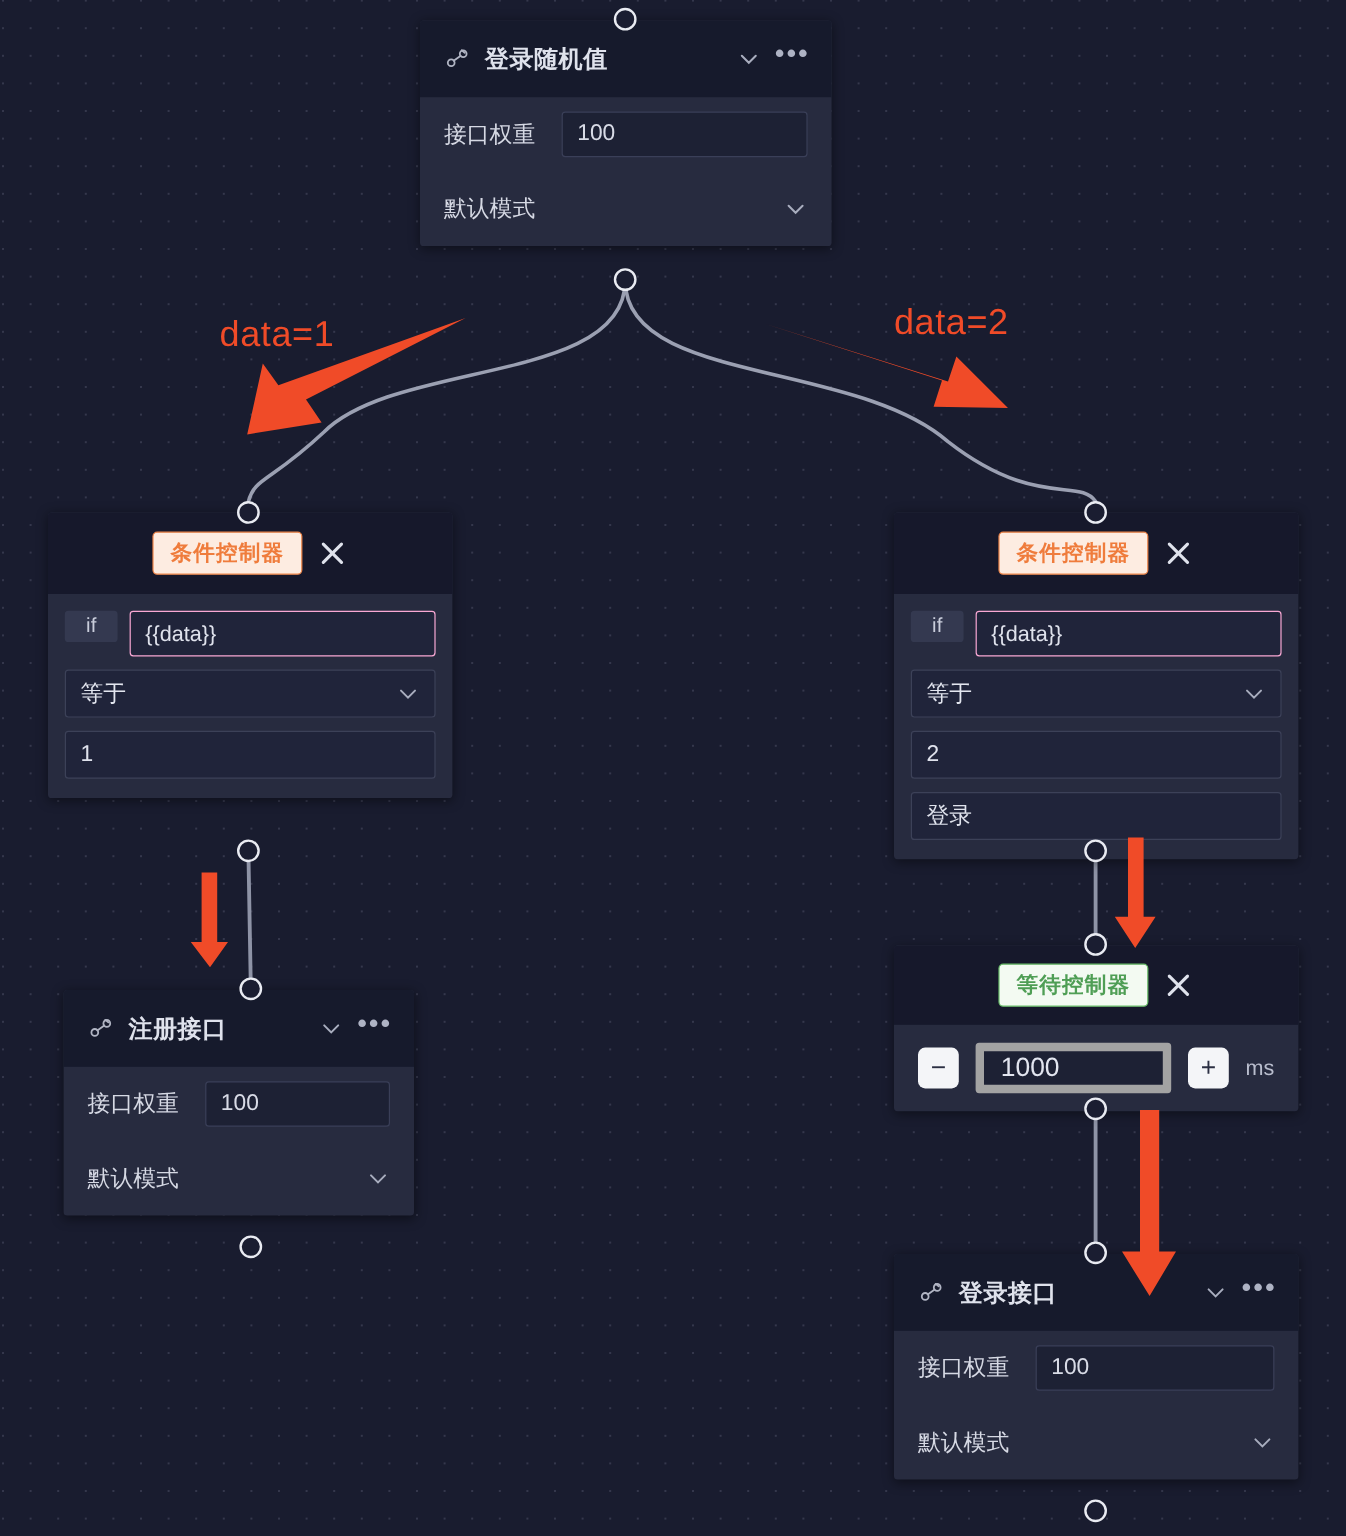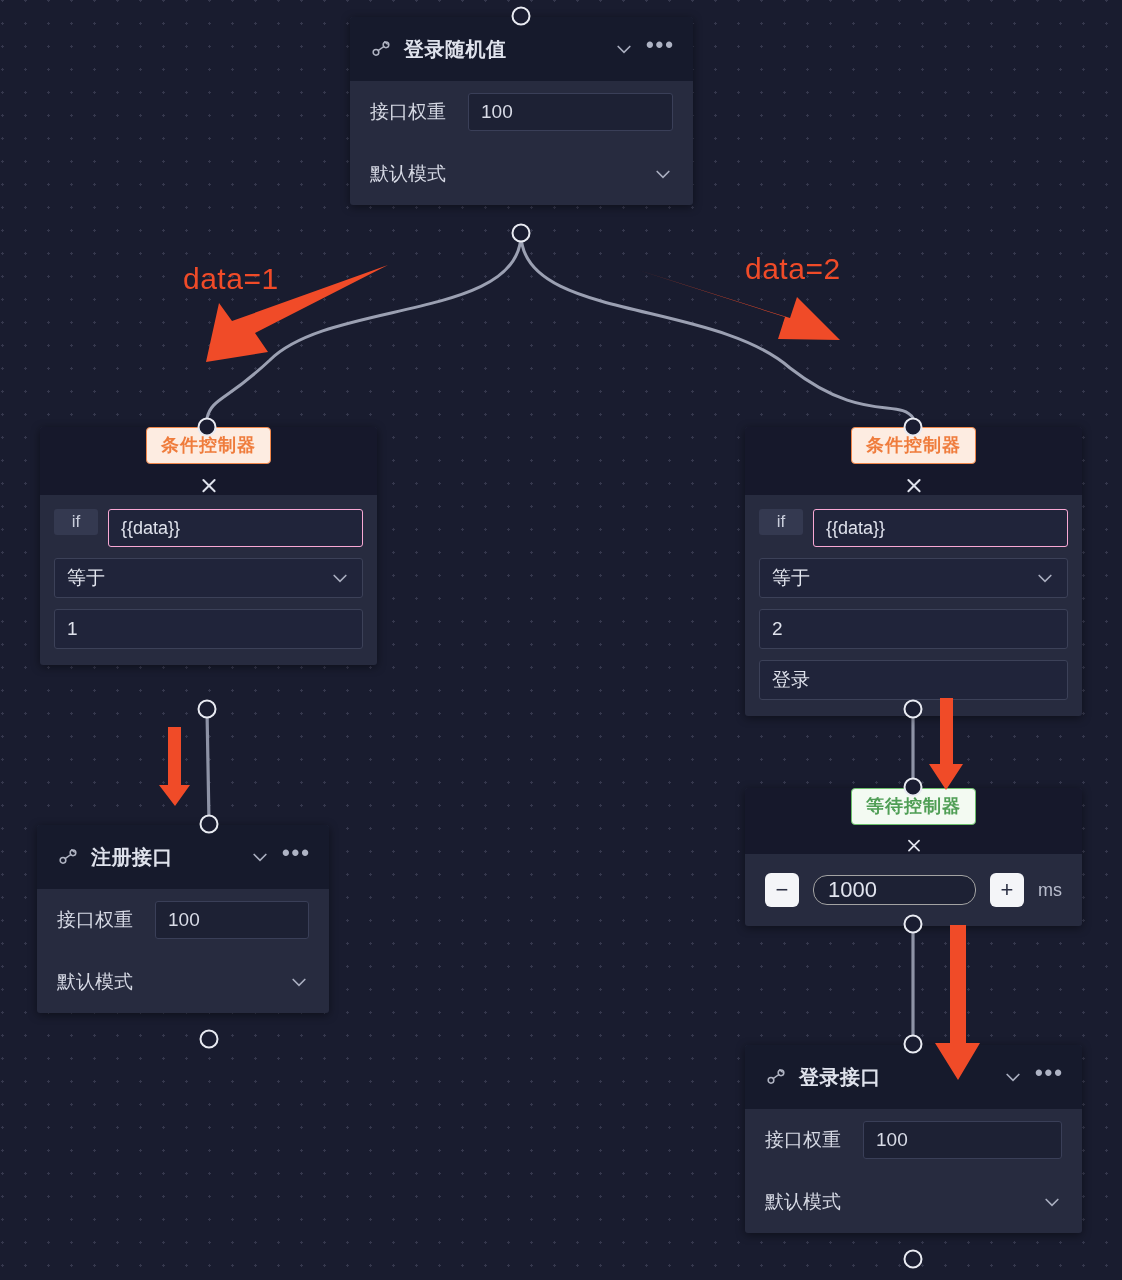--- a/index.html
+++ b/index.html
@@ -46,21 +46,21 @@
   }
   .node-header {
     display: flex;
     align-items: center;
     height: 64px;
     padding: 0 18px 0 20px;
     background: #161a2c;
     gap: 12px;
     font-weight: bold;
   }
-  .node-header.ctrl { justify-content: center; padding: 0 20px; flex-direction: column; }
+  .node-header.ctrl { justify-content: center; padding: 0 20px; }
   .link-icon { width: 22px; height: 20px; flex: 0 0 auto; opacity: .88; }
   .node-title {
     color: #dfe2ec;
     font-size: 20px;
     letter-spacing: .5px;
     white-space: nowrap;
     flex: 1 1 auto;
   }
   .hdr-btn { color: #aeb3c4; cursor: pointer; display: flex; align-items: center; }
   .chev { width: 20px; height: 20px; }
@@ -165,24 +165,24 @@
     background: #f4f5f8;
     border-radius: 6px;
     display: flex; align-items: center; justify-content: center;
     color: #2b2f43;
     font-size: 22px; line-height: 1;
     cursor: pointer;
     flex: 0 0 auto;
   }
   .step-value {
     flex: 1 1 auto;
-    height: 30px;
+    height: 42px;
     background: #1d2134;
-    border: 1px solid #a3a3a3;
-    border-radius: 14px;
+    border: 7px solid #a3a3a3;
+    border-radius: 3px;
     display: flex; align-items: center;
     padding: 0 14px;
     color: #e2e5ef; font-size: 22px;
   }
   .step-unit { color: #b9bdcd; font-size: 18px; flex: 0 0 auto; }
 
   
   #annots { position: absolute; inset: 0; pointer-events: none; z-index: 9; }
   .annot-text {
     position: absolute;
@@ -302,21 +302,21 @@
         <span>等于</span>
         <svg class="chev" viewBox="0 0 24 24" fill="none" stroke="#a8adbe" stroke-width="2" stroke-linecap="round">
             <polyline points="5,9 12,16 19,9"></polyline>
           </svg>
       </div>
       <div class="cond-plain">2</div>
       <div class="cond-plain">登录</div>
     </div>
   </div>
 
-  <div class="node" style="left:37px; top:825px; width:292px;">
+  <div class="node" style="left:53px; top:825px; width:292px;">
     <div class="node-header">
       <svg class="link-icon" viewBox="0 0 24 24" fill="none" stroke="#c6cad8" stroke-width="1.8" stroke-linecap="round">
         <circle cx="6" cy="16" r="3.4"></circle>
         <circle cx="18" cy="7" r="3.4"></circle>
         <line x1="8.5" y1="14" x2="15.5" y2="9"></line>
         <line x1="16.5" y1="3.5" x2="19.5" y2="6"></line>
       </svg>
       <span class="node-title">注册接口</span>
       <span class="hdr-btn">
         <svg class="chev" viewBox="0 0 24 24" fill="none" stroke="#a8adbe" stroke-width="2" stroke-linecap="round">

